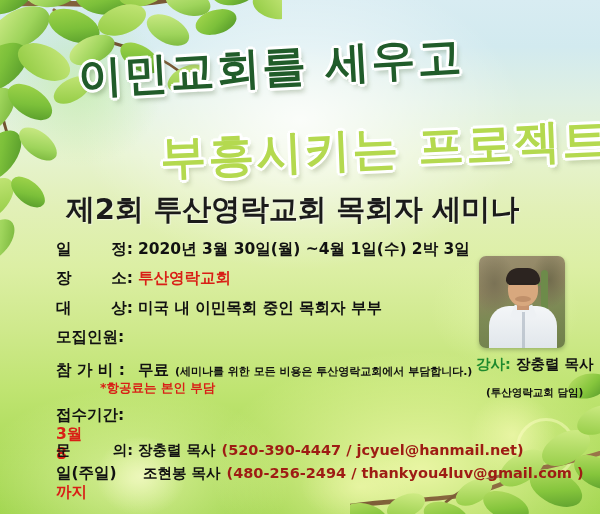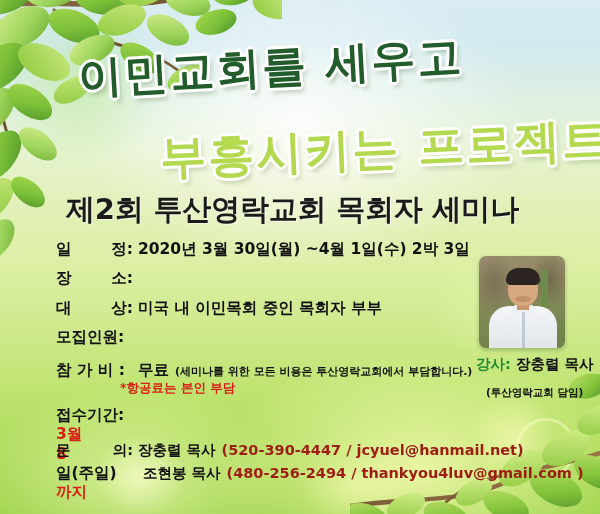--- a/index.html
+++ b/index.html
@@ -63,21 +63,21 @@
   #info{position:absolute;left:56px;top:240px;width:420px;}
   .row{display:flex;align-items:baseline;margin-bottom:10px;font-size:15.5px;
        font-weight:bold;color:#111;line-height:1.25;}
   .lbl{width:82px;flex:none;display:flex;justify-content:space-between;}
   .lbl.wide{width:82px;display:block;letter-spacing:0;}
   .lbl span{display:inline-block;}
   .colon{margin-right:5px;}
   .val{white-space:nowrap;}
   .red{color:#d91f16;}
   .small{font-size:11px;font-weight:bold;}
-  .subnote{font-size:12.5px;font-weight:bold;color:#d91f16;margin:-4px 0 9px 64px;}
+  .subnote{font-size:12.5px;font-weight:bold;color:#d91f16;margin:-4px 0 9px 44px;}
   .finenote{font-size:11px;font-weight:bold;color:#1b1b1b;margin:-4px 0 9px 58px;}
   .gap{margin-bottom:13px;}
   
   #speaker{position:absolute;left:476px;top:256px;width:140px;}
   #photo{
     position:relative;width:86px;height:92px;margin-left:3px;border-radius:7px;
     overflow:hidden;box-shadow:0 2px 4px rgba(60,80,40,.35);
   }
   #photo .bg{position:absolute;inset:0;
     background:linear-gradient(170deg,#9a8f70 0%,#8f8560 35%,#7d8a55 60%,#6f7f4a 100%);}
@@ -237,20 +237,21 @@
         <span><span>정</span><span class="colon">:</span></span>
       </span>
       <span class="val">2020년 3월 30일(월) ~4월 1일(수) 2박 3일</span>
     </div>
 
     <div class="row">
       <span class="lbl">
         <span>장</span>
         <span><span>소</span><span class="colon">:</span></span>
       </span>
+      <span class="val red">투산영락교회</span>
     </div>
 
     <div class="row">
       <span class="lbl">
         <span>대</span>
         <span><span>상</span><span class="colon">:</span></span>
       </span>
       <span class="val">미국 내 이민목회 중인 목회자 부부</span>
     </div>
 

